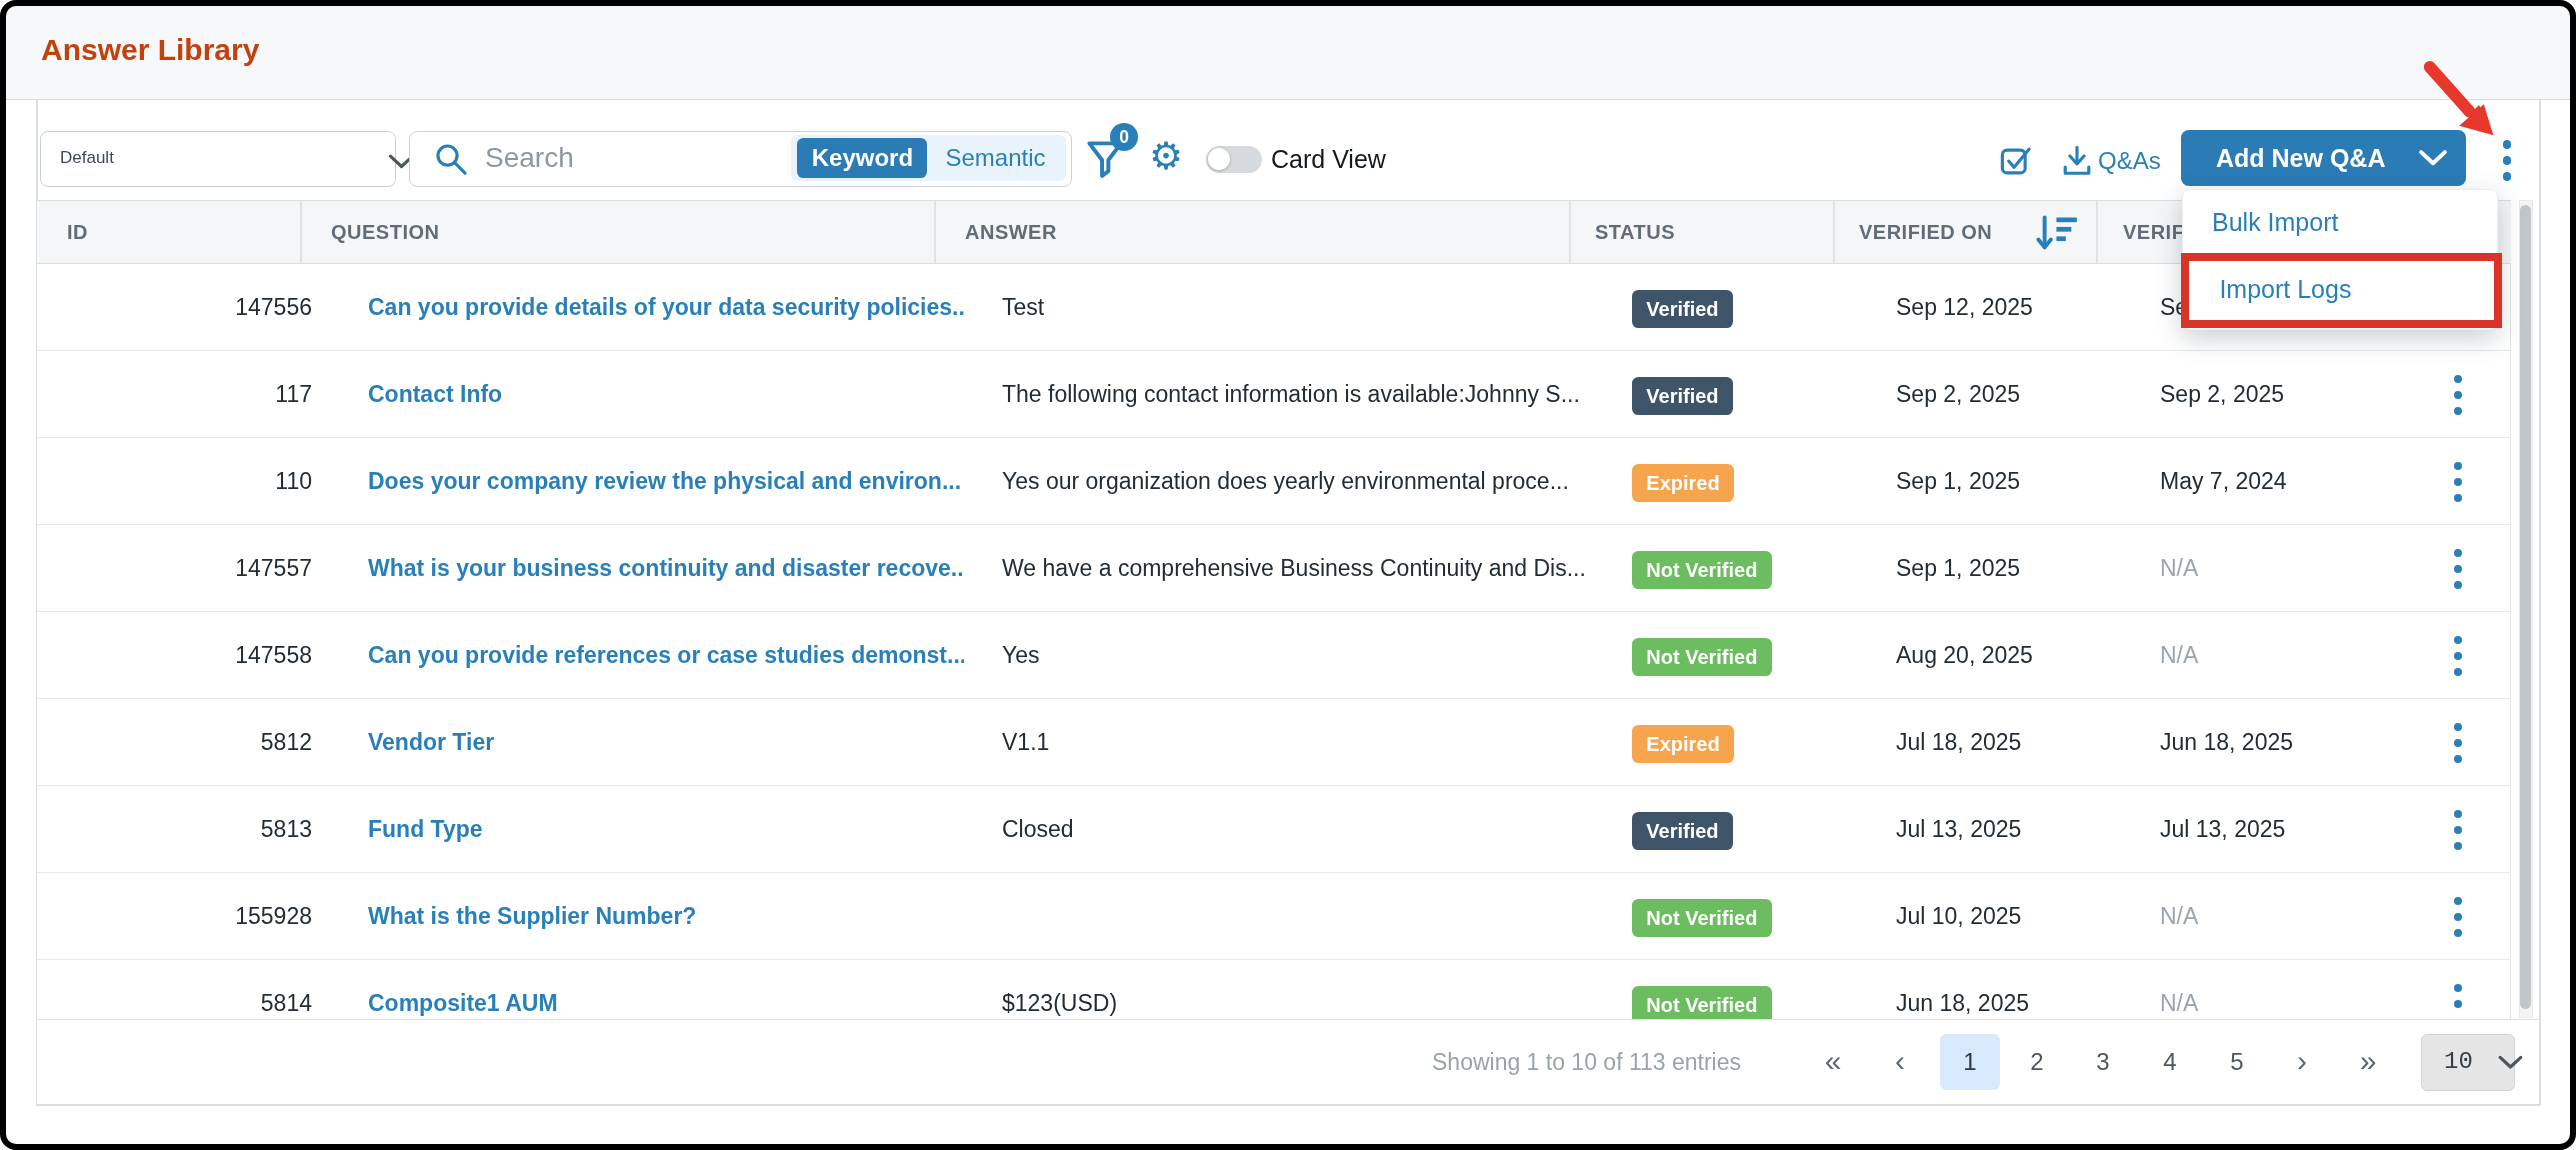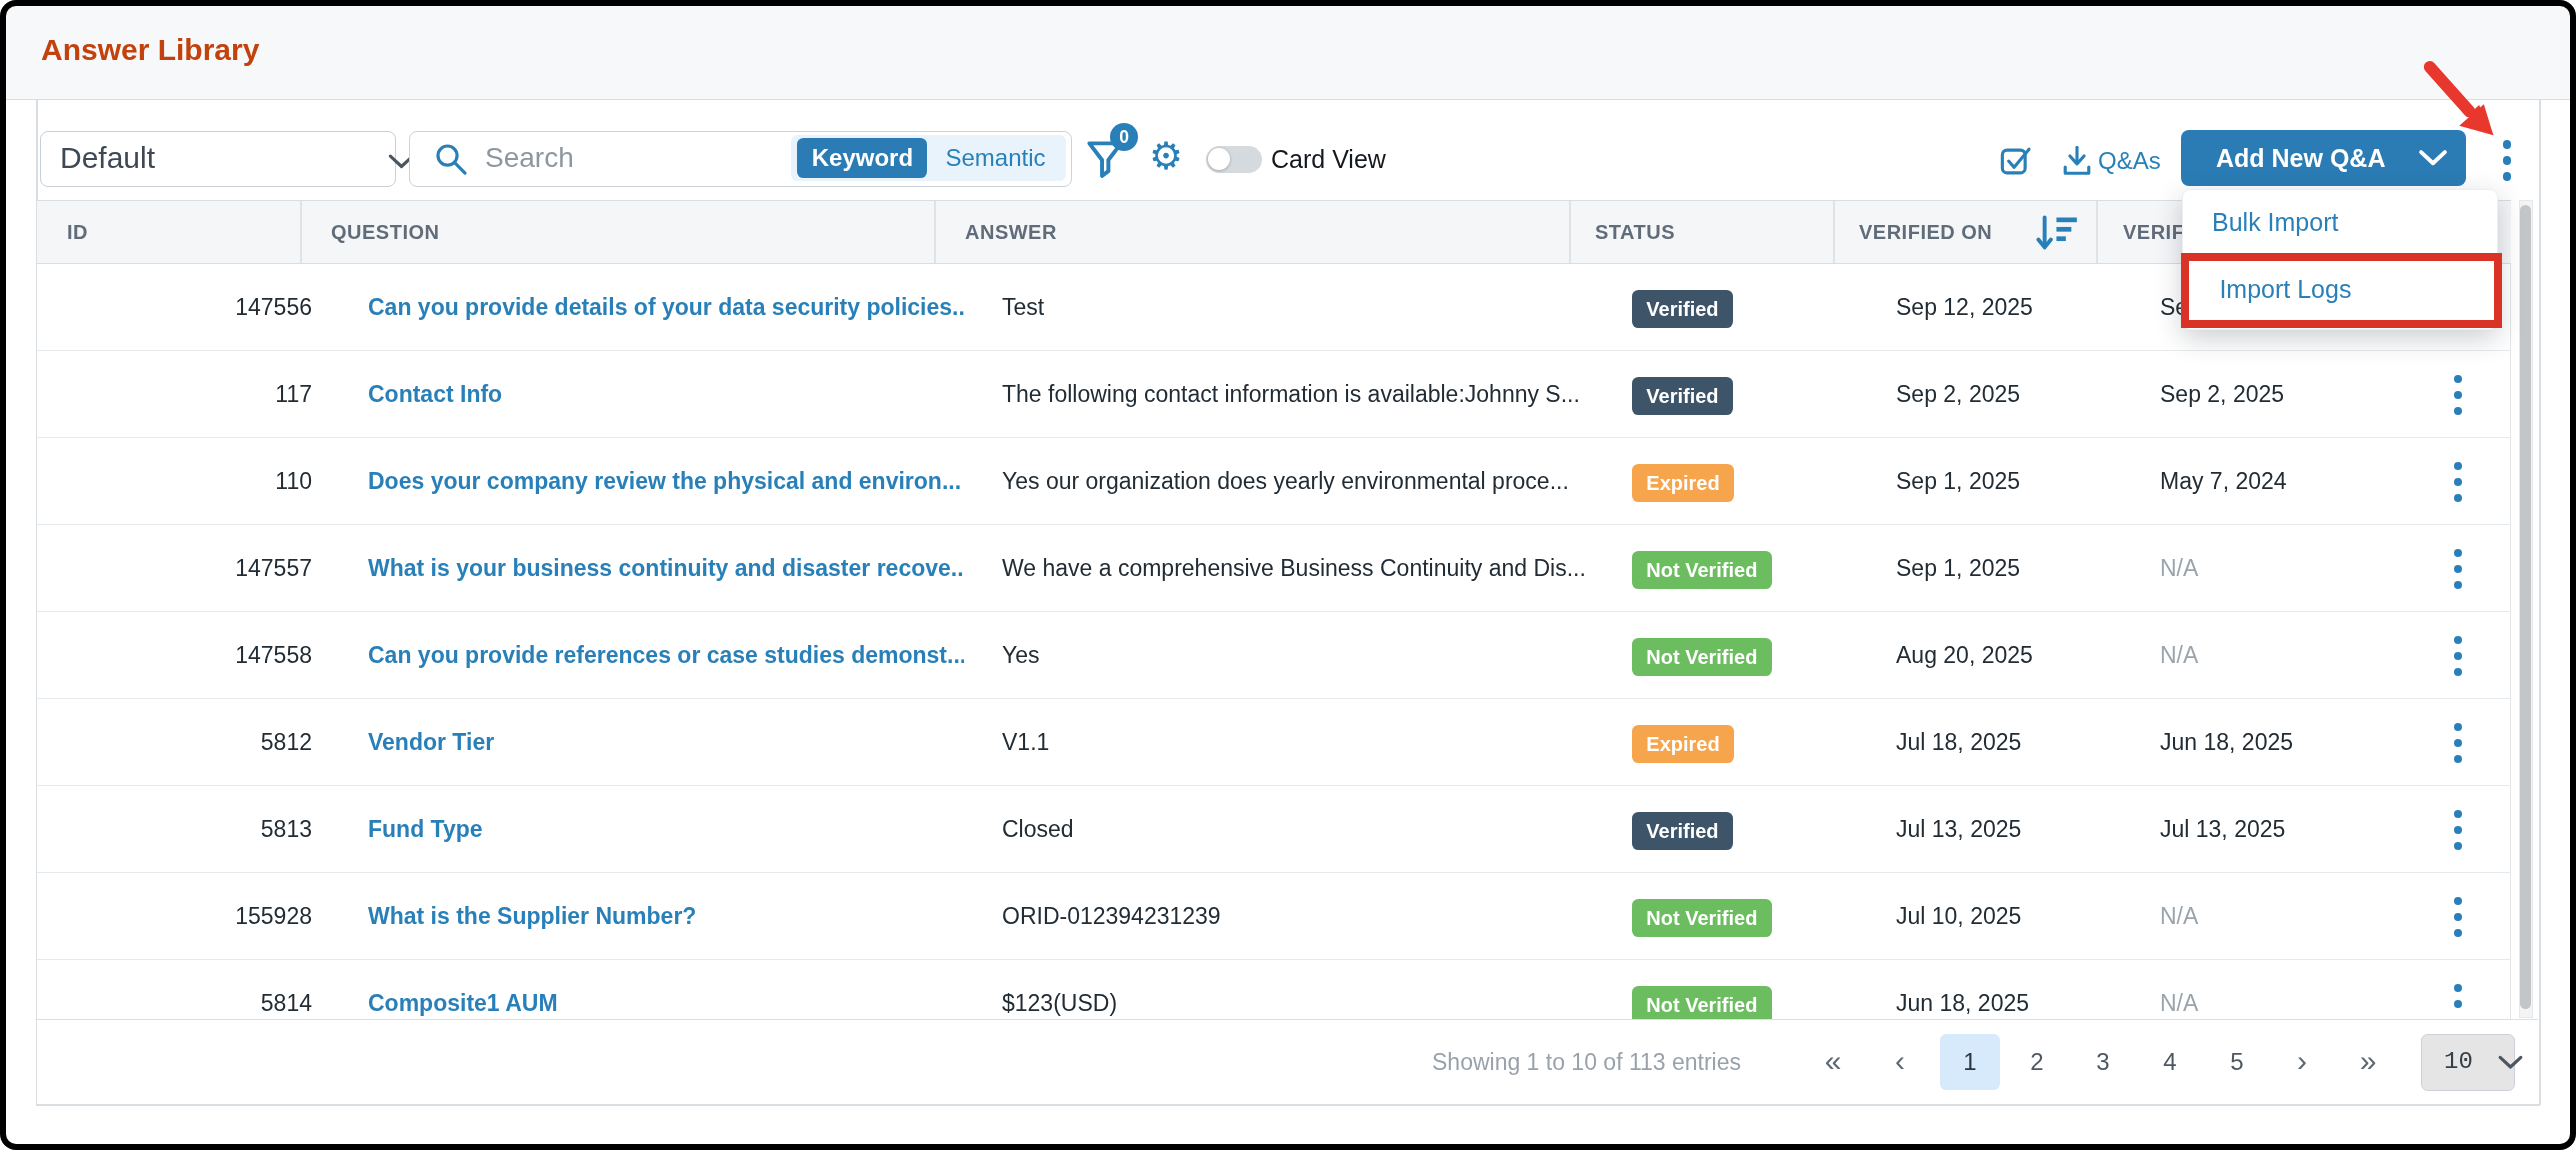--- a/index.html
+++ b/index.html
@@ -15,21 +15,21 @@
     font-size:30px; font-weight:700; color:#c2410c; }
 
   
   .card-border-left  { position:absolute; left:36px; top:100px; width:1.6px; height:1005px; background:#d9dee2; }
   .card-border-right { position:absolute; left:2539px; top:100px; width:1.6px; height:1005px; background:#d9dee2; }
   .card-border-bottom{ position:absolute; left:36px; top:1104px; width:2504px; height:1.6px; background:#d9dee2; }
 
   
   .select-box { position:absolute; left:40px; top:131px; width:356px; height:56px;
     border:1.6px solid #c9cfd5; border-radius:8px; background:#fff; cursor:pointer; }
-  .select-box .val { position:absolute; left:19px; top:0; line-height:52px; font-size:30px; color:#3e4955; }
+  .select-box .val { position:absolute; left:19px; top:0; line-height:52px; font-size:17px; color:#3e4955; }
   .search-wrap { position:absolute; left:409px; top:131px; width:663px; height:56px;
     border:1.6px solid #ccd2d8; border-radius:8px; background:#fff; }
   .search-input { position:absolute; left:75px; top:3.2px; width:302px; height:46px; border:0; outline:0;
     font-size:28px; color:#3e4955; font-family:"Liberation Sans",sans-serif; }
   .search-input::placeholder { color:#8d97a0; }
   .mode-panel { position:absolute; left:381px; top:3.2px; width:275px; height:46px;
     background:#e9f3fb; border-radius:6.4px; }
   .mode-keyword { position:absolute; left:6.4px; top:3.2px; width:130px; height:40px; background:#2b7cb5;
     border-radius:6.4px; color:#fff; font-size:24px; font-weight:600; text-align:center; line-height:40px; cursor:pointer; }
   .mode-semantic { position:absolute; left:140px; top:3.2px; width:129px; height:40px;
@@ -286,21 +286,20 @@
         <span class="cell c-ver">Jul 13, 2025</span>
         <span class="row-kebab">
           <i style="top:4px"></i>
           <i style="top:20px"></i>
           <i style="top:36px"></i>
         </span>
       </div>
       <div class="row">
         <span class="cell c-id">155928</span>
         <span class="cell c-q"><a>What is the Supplier Number?</a></span>
-        <span class="cell c-a">ORID-012394231239</span>
         <span class="cell c-st"><span class="badge badge--not-verified">Not Verified</span></span>
         <span class="cell c-up">Jul 10, 2025</span>
         <span class="cell c-ver na">N/A</span>
         <span class="row-kebab">
           <i style="top:4px"></i>
           <i style="top:20px"></i>
           <i style="top:36px"></i>
         </span>
       </div>
       <div class="row">

